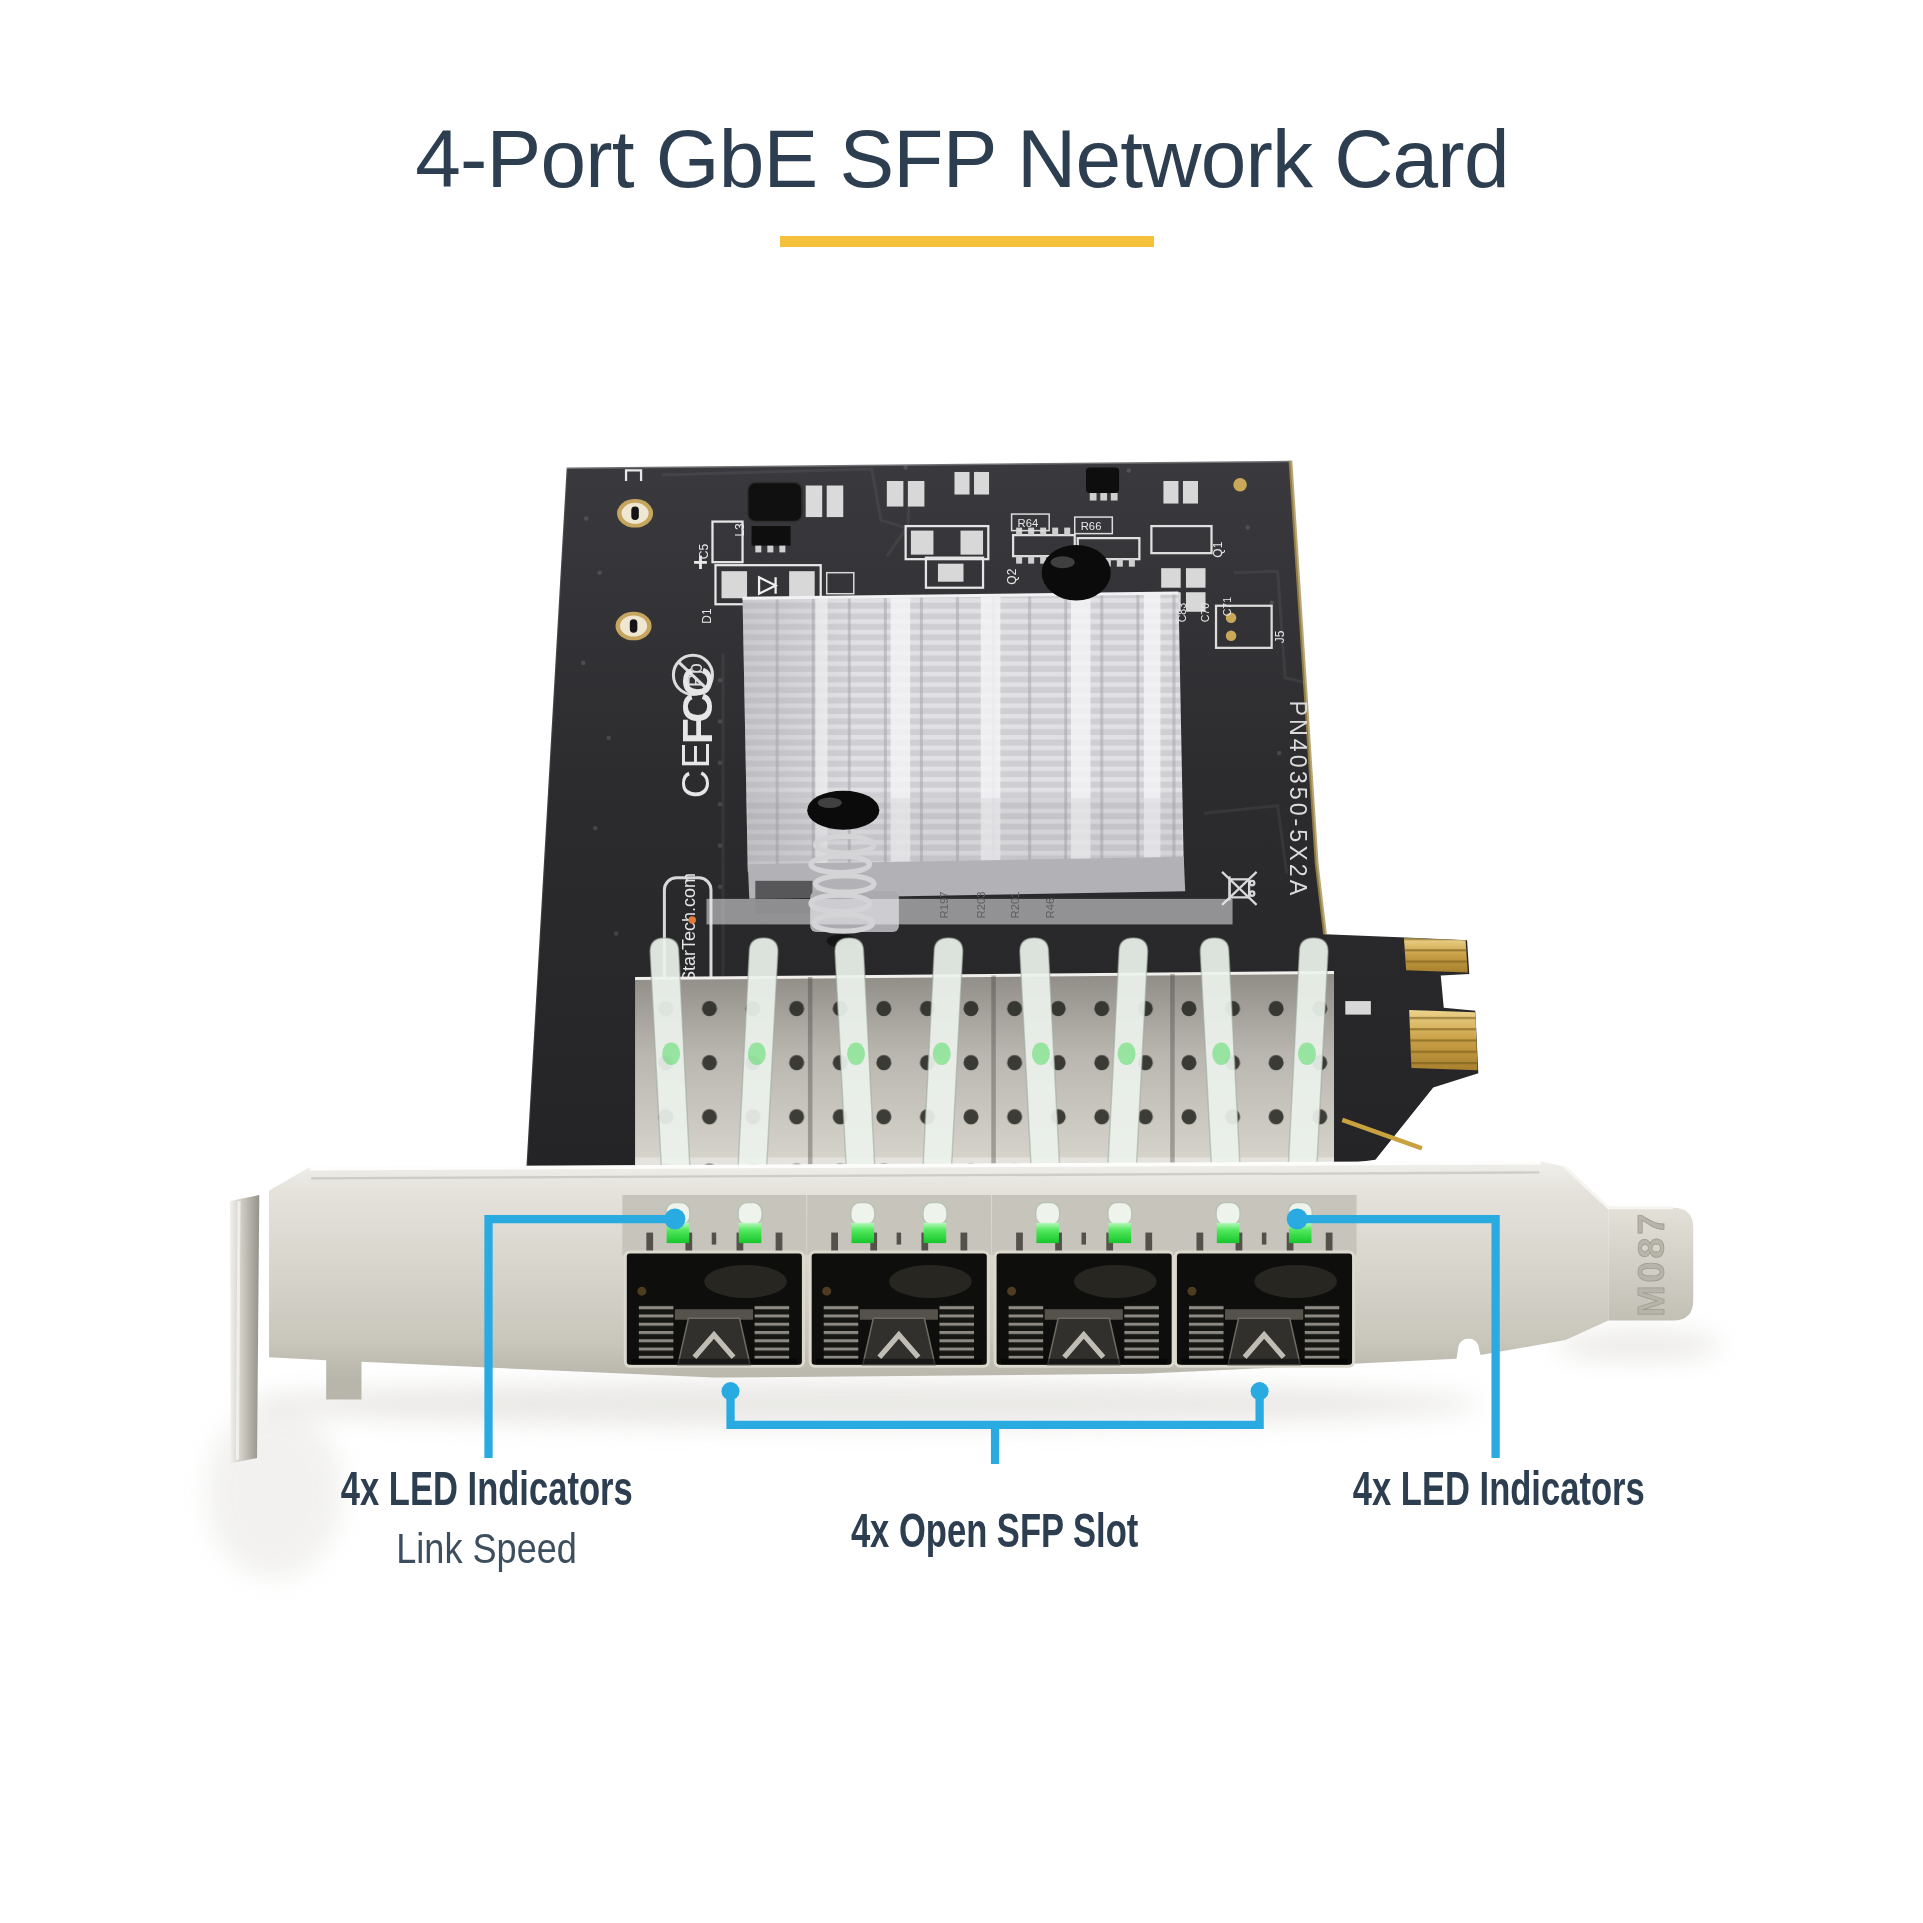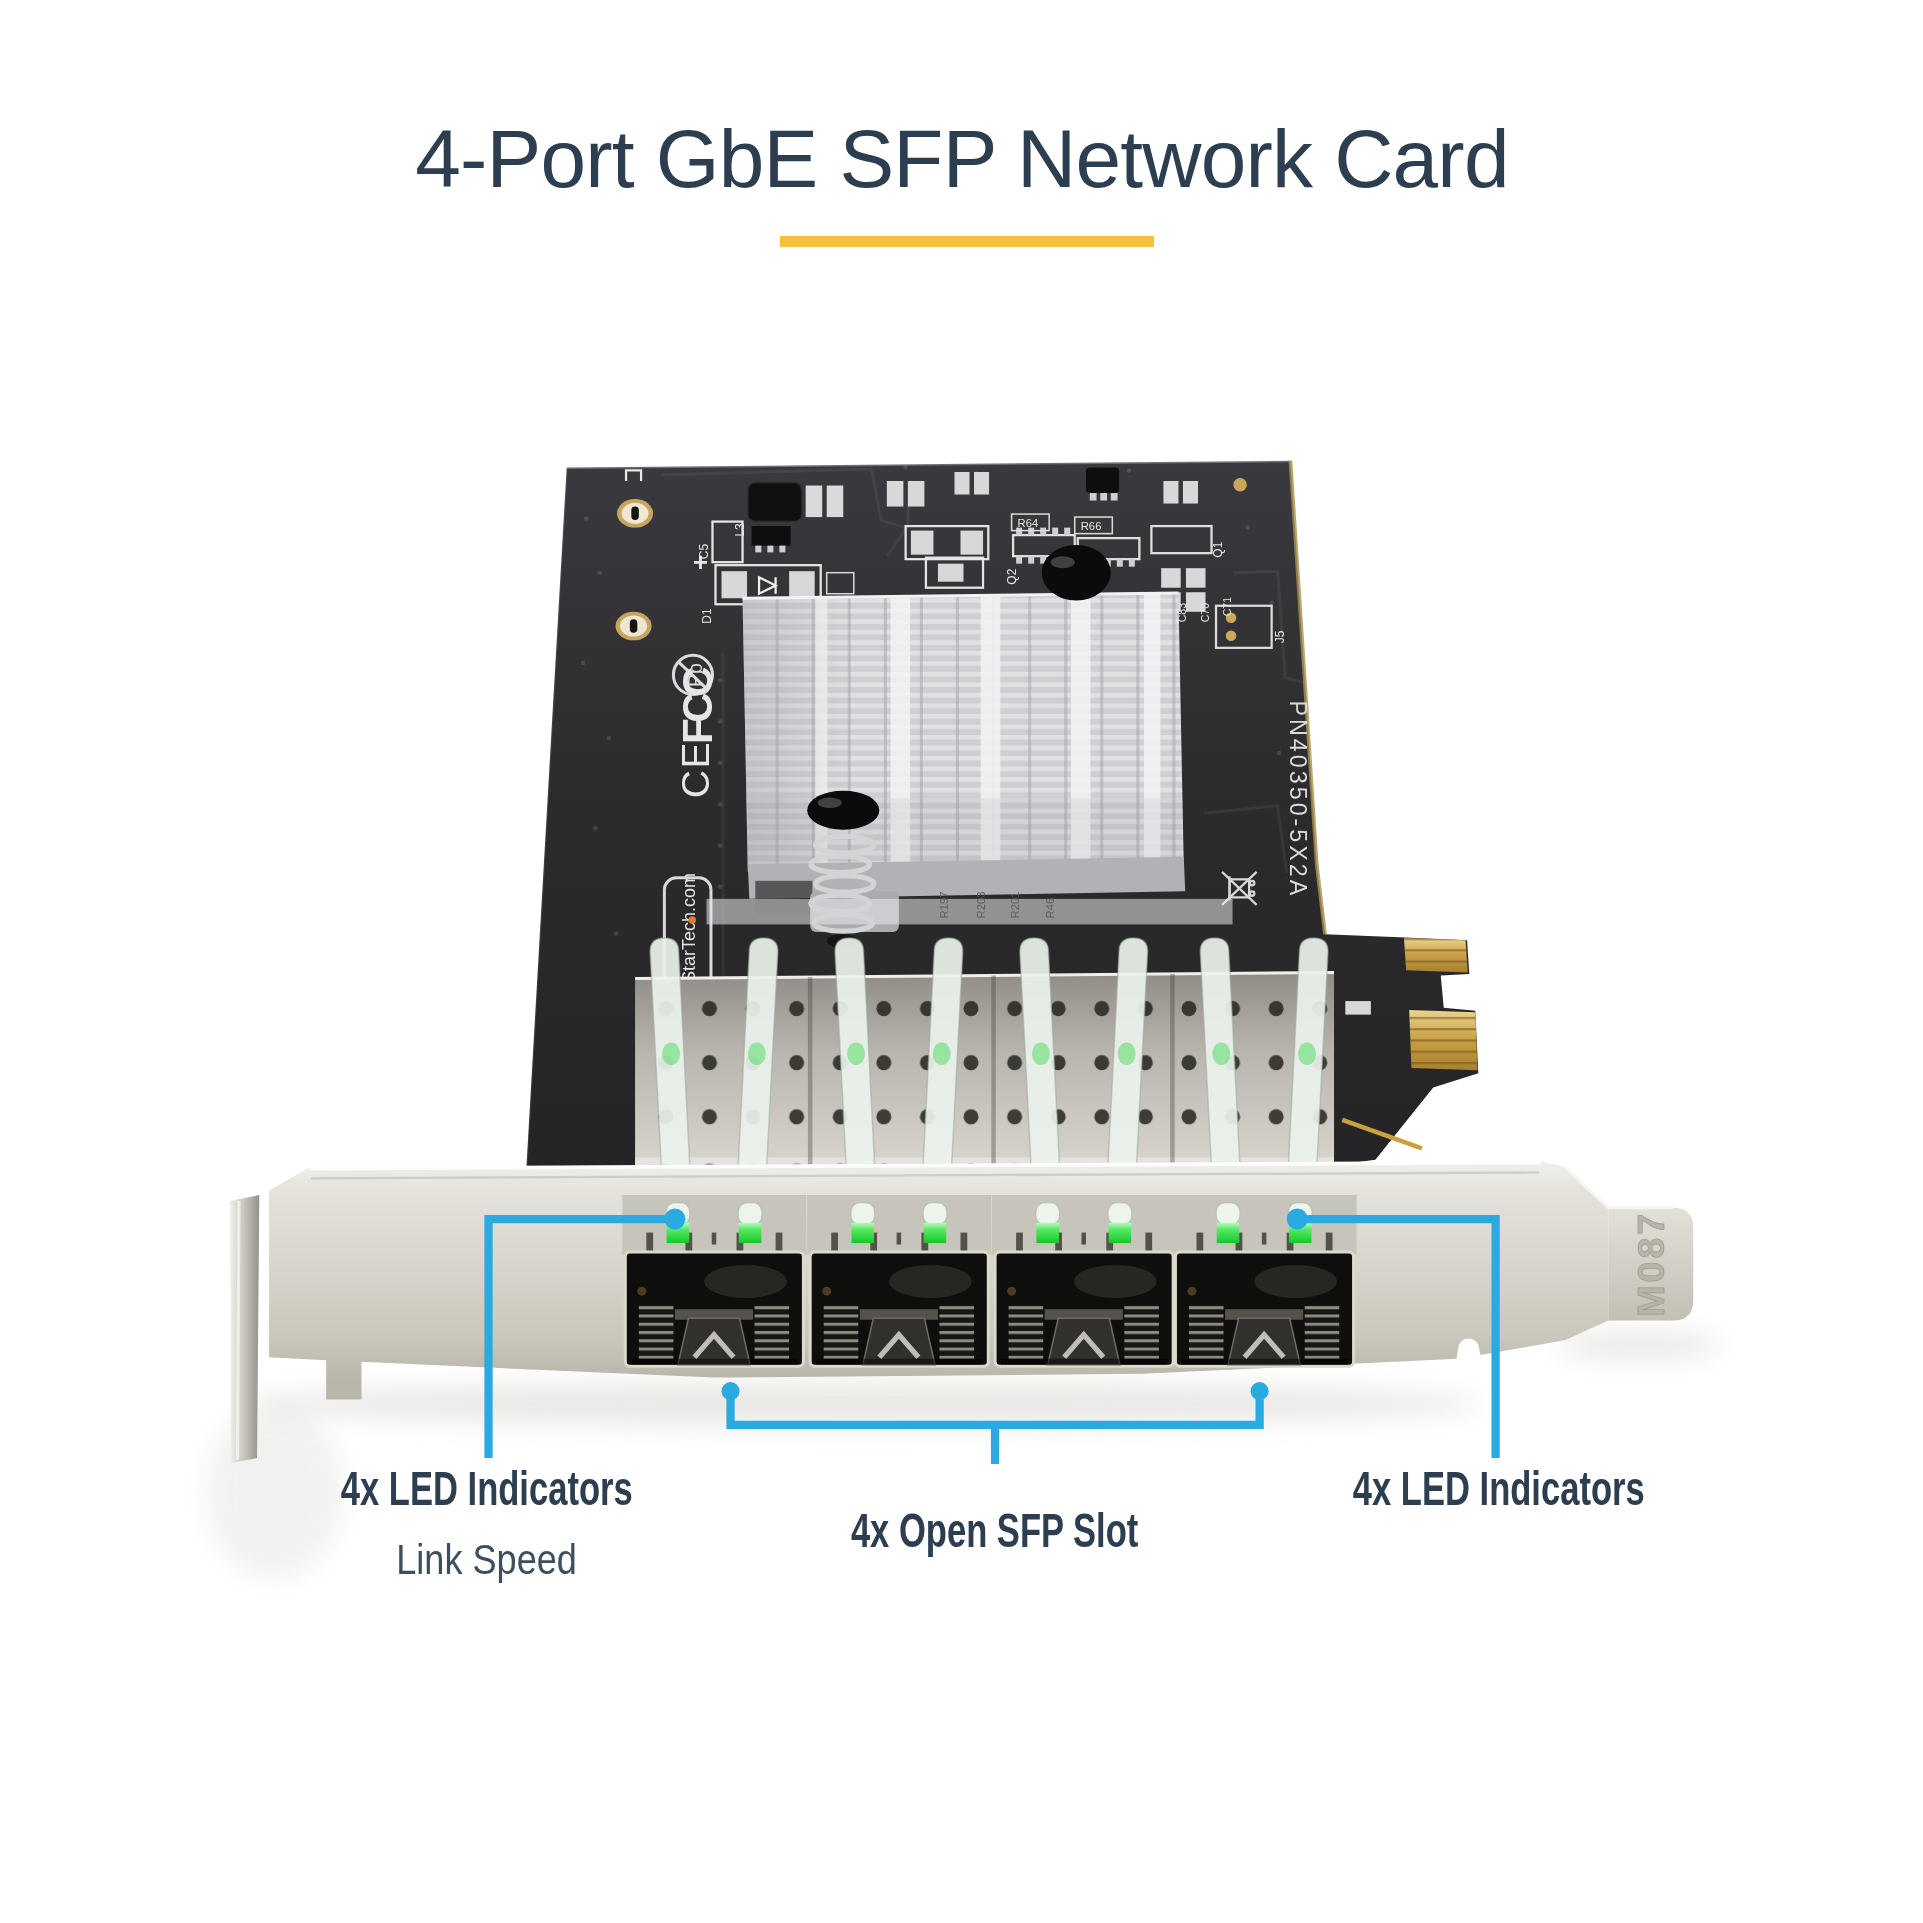--- a/index.html
+++ b/index.html
@@ -3,21 +3,21 @@
 <meta charset="utf-8">
 <style>
   html,body{margin:0;padding:0;background:#ffffff;}
   body{width:1924px;height:1924px;font-family:"Liberation Sans",sans-serif;}
   .stage{position:relative;width:1924px;height:1924px;overflow:hidden;background:#ffffff;padding-left:23px;}
   .page-title{position:absolute;left:0;top:114px;width:1924px;text-align:center;
     font-size:82px;line-height:90px;font-weight:400;letter-spacing:-0.8px;color:#2C3E4F;}
   .title-underline{position:absolute;left:780px;top:236px;width:374px;height:10.5px;background:#F5C13B;}
   .co-label{position:absolute;text-align:center;color:#2C3E4F;}
   .co-h{font-size:48px;font-weight:bold;line-height:54px;white-space:nowrap;text-decoration:underline;}
-  .co-s{font-size:43px;font-weight:400;line-height:50px;color:#3D4F5E;margin-top:18px;white-space:nowrap;}
+  .co-s{font-size:43px;font-weight:400;line-height:50px;color:#3D4F5E;margin-top:7px;white-space:nowrap;}
   .sqz{display:inline-block;transform:scaleX(0.72);transform-origin:50% 50%;}
   .sqz2{display:inline-block;transform:scaleX(0.84);transform-origin:50% 50%;}
   .photo-svg{position:absolute;left:0;top:0;}
   svg text{font-family:"Liberation Sans",sans-serif;}
 </style>
 </head>
 <body>
 
 <div class="stage">
 

